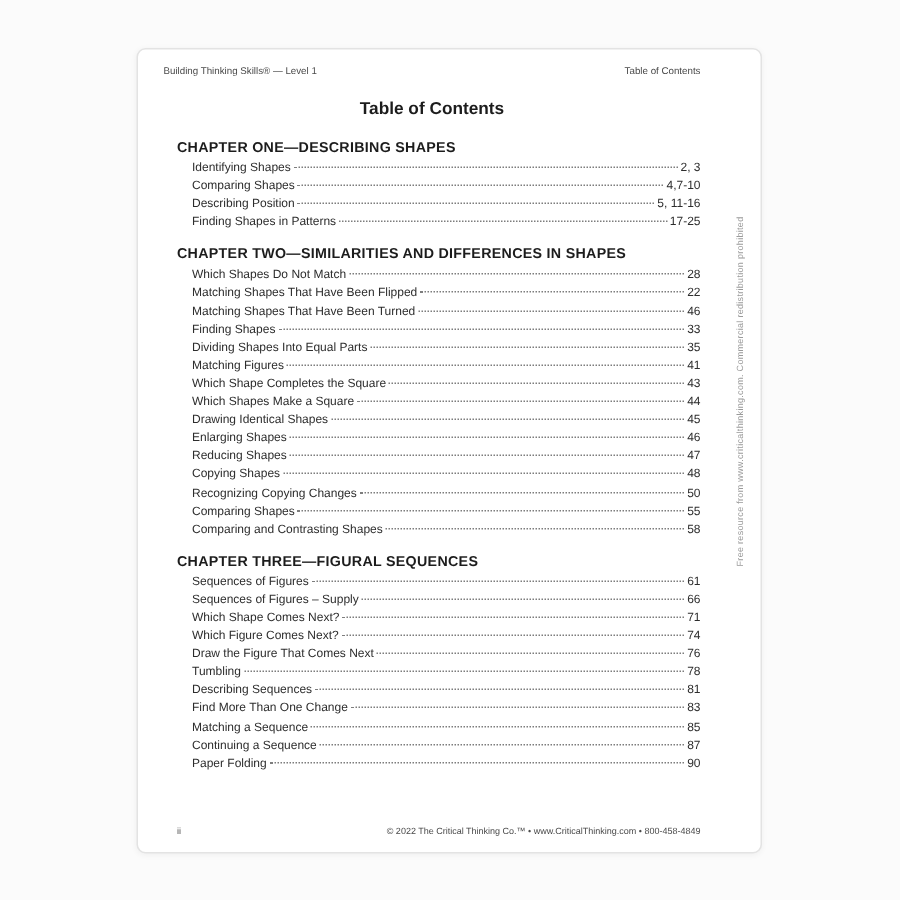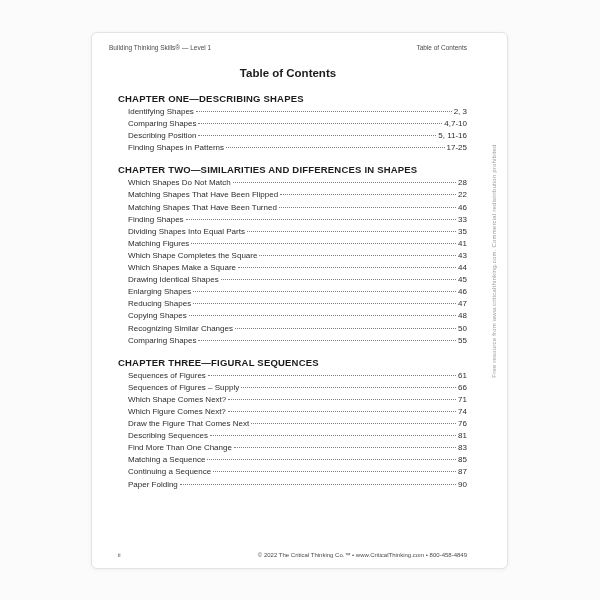--- a/index.html
+++ b/index.html
@@ -211,31 +211,36 @@
     <span class="toc-pages">47</span>
   </div>
 
   <div class="toc-row">
     <span class="toc-label">Copying Shapes</span>
     <span class="leader"></span>
     <span class="toc-pages">48</span>
   </div>
 
   <div class="toc-row">
-    <span class="toc-label">Recognizing Similar Changes</span>
+    <span class="toc-label">Recognizing Copying Changes</span>
     <span class="leader"></span>
     <span class="toc-pages">50</span>
   </div>
 
   <div class="toc-row">
     <span class="toc-label">Comparing Shapes</span>
     <span class="leader"></span>
     <span class="toc-pages">55</span>
   </div>
 
+  <div class="toc-row">
+    <span class="toc-label">Comparing and Contrasting Shapes</span>
+    <span class="leader"></span>
+    <span class="toc-pages">58</span>
+  </div>
 </div>
   </div>
 
   <div class="chapter">
     <div class="chapter-heading">CHAPTER THREE—FIGURAL SEQUENCES</div>
     <div>
   <div class="toc-row">
     <span class="toc-label">Sequences of Figures</span>
     <span class="leader"></span>
     <span class="toc-pages">61</span>
@@ -258,20 +263,25 @@
     <span class="leader"></span>
     <span class="toc-pages">74</span>
   </div>
 
   <div class="toc-row">
     <span class="toc-label">Draw the Figure That Comes Next</span>
     <span class="leader"></span>
     <span class="toc-pages">76</span>
   </div>
 
+  <div class="toc-row">
+    <span class="toc-label">Tumbling</span>
+    <span class="leader"></span>
+    <span class="toc-pages">78</span>
+  </div>
 
   <div class="toc-row">
     <span class="toc-label">Describing Sequences</span>
     <span class="leader"></span>
     <span class="toc-pages">81</span>
   </div>
 
   <div class="toc-row">
     <span class="toc-label">Find More Than One Change</span>
     <span class="leader"></span>

